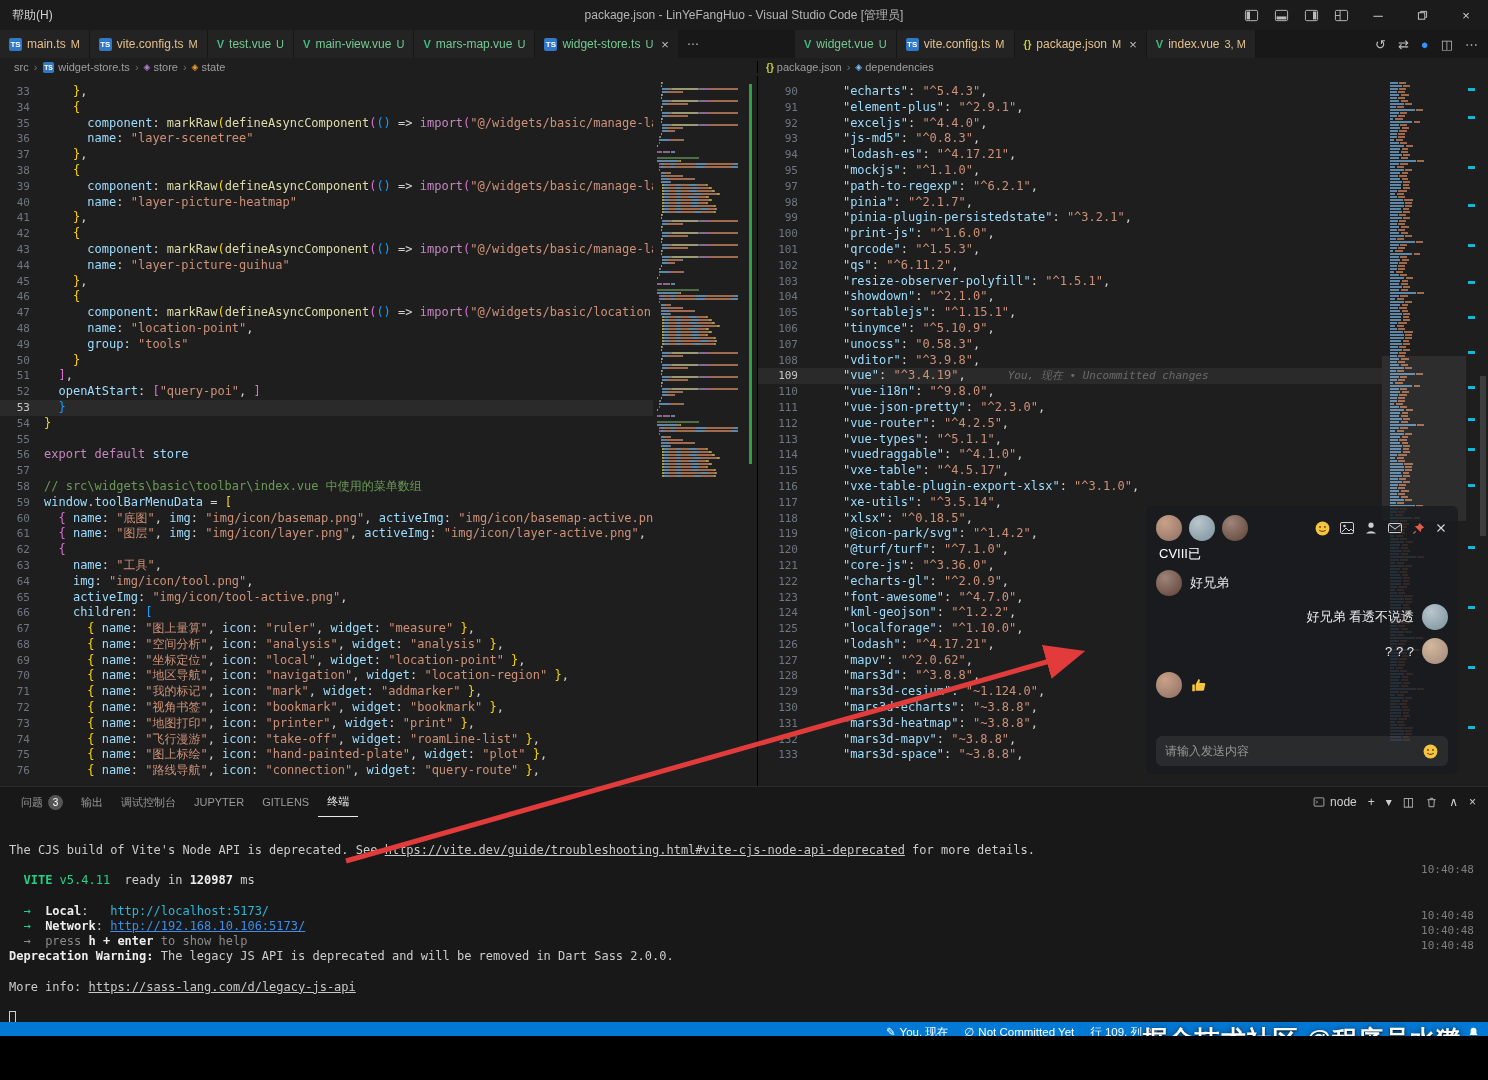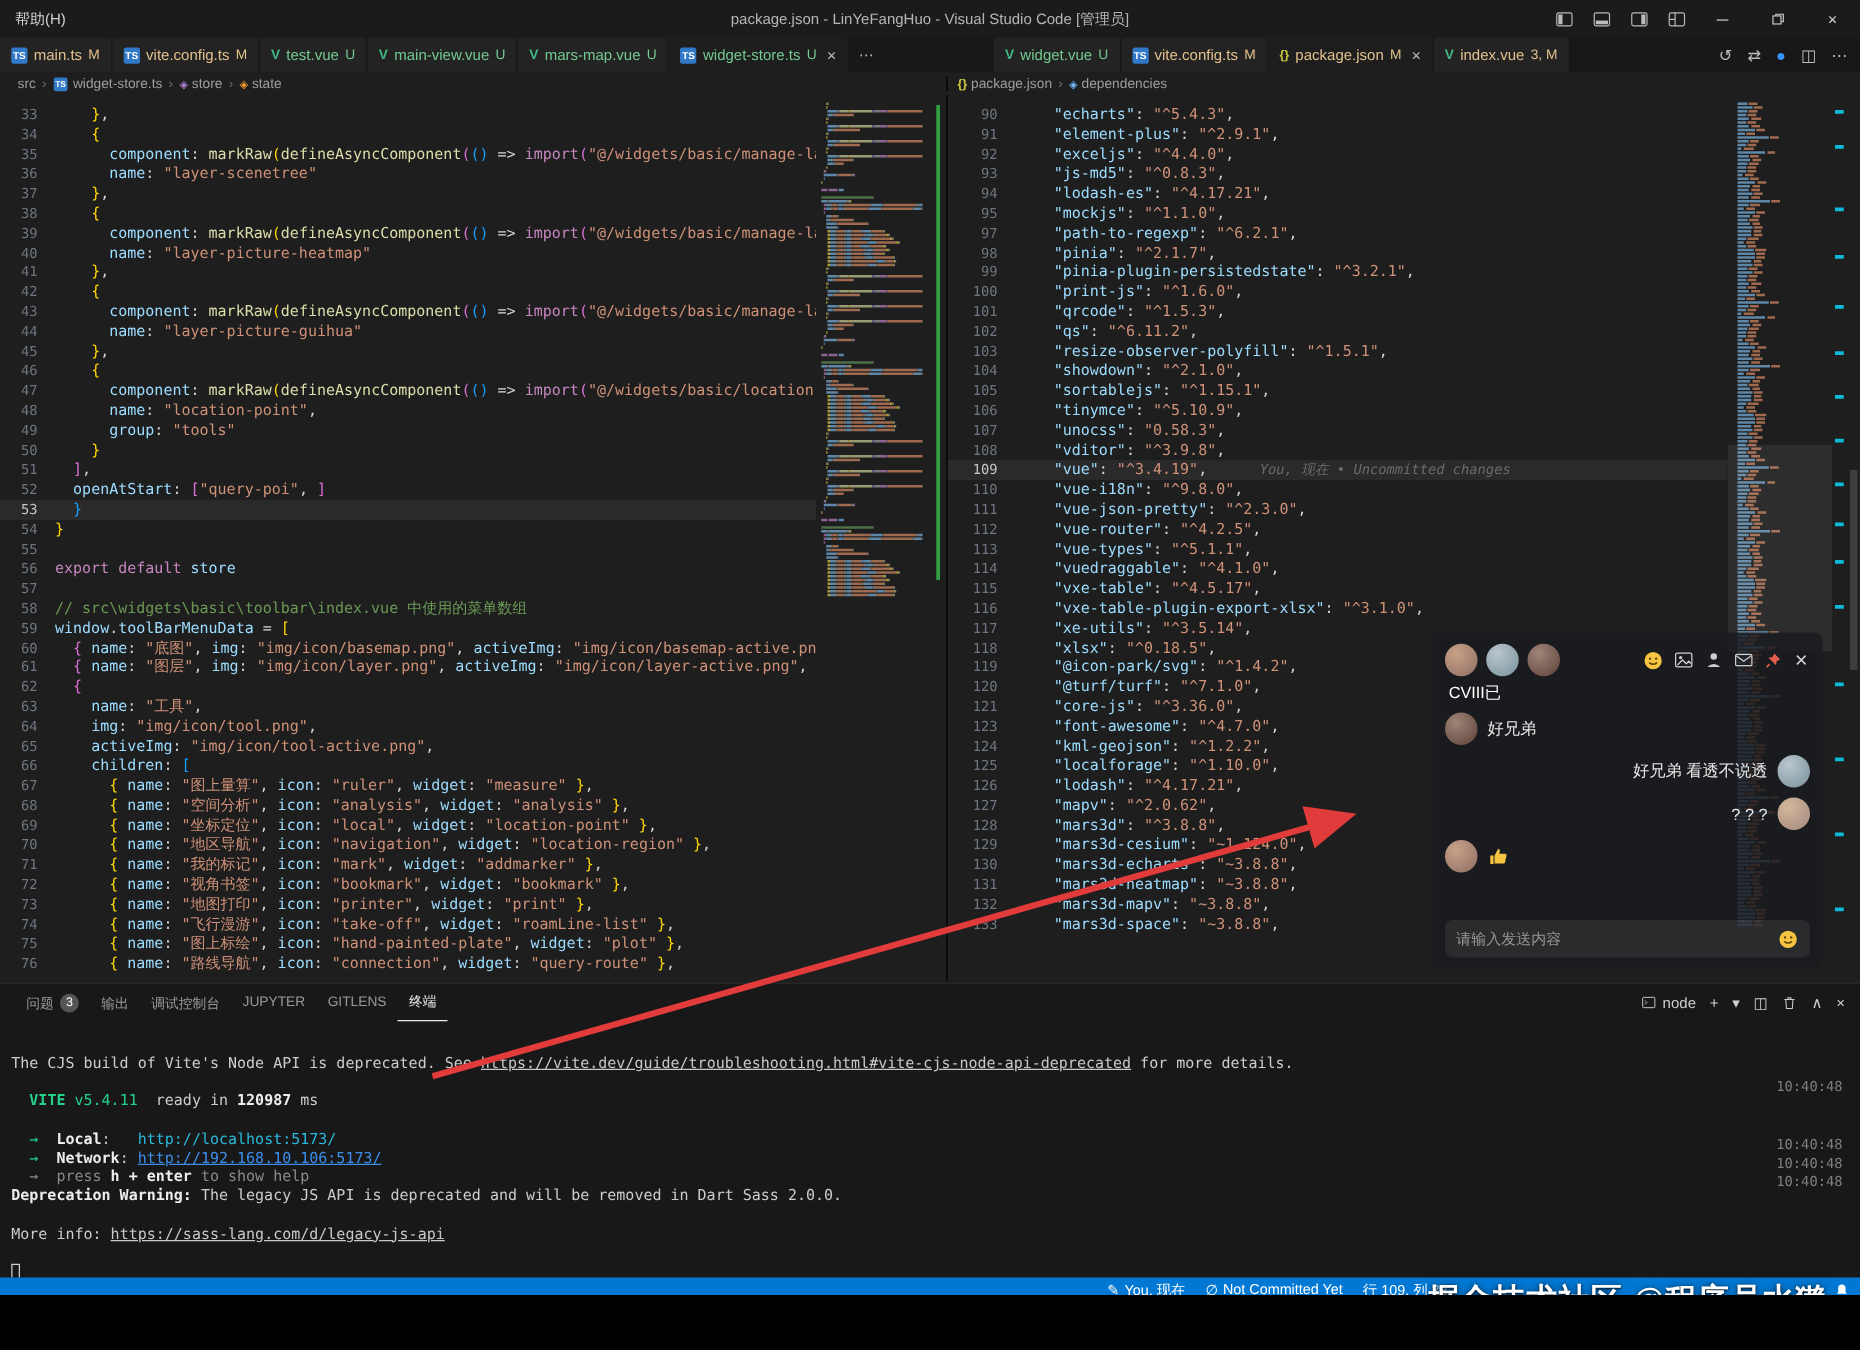--- a/index.html
+++ b/index.html
@@ -1549,20 +1549,21 @@
           <div class="cline"><span class="lnum">112</span><span class="lcode"><span class="tk-p">    </span><span class="tk-n">"vue-router"</span><span class="tk-p">: </span><span class="tk-s">"^4.2.5"</span><span class="tk-p">,</span></span></div>
           <div class="cline"><span class="lnum">113</span><span class="lcode"><span class="tk-p">    </span><span class="tk-n">"vue-types"</span><span class="tk-p">: </span><span class="tk-s">"^5.1.1"</span><span class="tk-p">,</span></span></div>
           <div class="cline"><span class="lnum">114</span><span class="lcode"><span class="tk-p">    </span><span class="tk-n">"vuedraggable"</span><span class="tk-p">: </span><span class="tk-s">"^4.1.0"</span><span class="tk-p">,</span></span></div>
           <div class="cline"><span class="lnum">115</span><span class="lcode"><span class="tk-p">    </span><span class="tk-n">"vxe-table"</span><span class="tk-p">: </span><span class="tk-s">"^4.5.17"</span><span class="tk-p">,</span></span></div>
           <div class="cline"><span class="lnum">116</span><span class="lcode"><span class="tk-p">    </span><span class="tk-n">"vxe-table-plugin-export-xlsx"</span><span class="tk-p">: </span><span class="tk-s">"^3.1.0"</span><span class="tk-p">,</span></span></div>
           <div class="cline"><span class="lnum">117</span><span class="lcode"><span class="tk-p">    </span><span class="tk-n">"xe-utils"</span><span class="tk-p">: </span><span class="tk-s">"^3.5.14"</span><span class="tk-p">,</span></span></div>
           <div class="cline"><span class="lnum">118</span><span class="lcode"><span class="tk-p">    </span><span class="tk-n">"xlsx"</span><span class="tk-p">: </span><span class="tk-s">"^0.18.5"</span><span class="tk-p">,</span></span></div>
           <div class="cline"><span class="lnum">119</span><span class="lcode"><span class="tk-p">    </span><span class="tk-n">"@icon-park/svg"</span><span class="tk-p">: </span><span class="tk-s">"^1.4.2"</span><span class="tk-p">,</span></span></div>
           <div class="cline"><span class="lnum">120</span><span class="lcode"><span class="tk-p">    </span><span class="tk-n">"@turf/turf"</span><span class="tk-p">: </span><span class="tk-s">"^7.1.0"</span><span class="tk-p">,</span></span></div>
           <div class="cline"><span class="lnum">121</span><span class="lcode"><span class="tk-p">    </span><span class="tk-n">"core-js"</span><span class="tk-p">: </span><span class="tk-s">"^3.36.0"</span><span class="tk-p">,</span></span></div>
+          <div class="cline"><span class="lnum">122</span><span class="lcode"><span class="tk-p">    </span><span class="tk-n">"echarts-gl"</span><span class="tk-p">: </span><span class="tk-s">"^2.0.9"</span><span class="tk-p">,</span></span></div>
           <div class="cline"><span class="lnum">123</span><span class="lcode"><span class="tk-p">    </span><span class="tk-n">"font-awesome"</span><span class="tk-p">: </span><span class="tk-s">"^4.7.0"</span><span class="tk-p">,</span></span></div>
           <div class="cline"><span class="lnum">124</span><span class="lcode"><span class="tk-p">    </span><span class="tk-n">"kml-geojson"</span><span class="tk-p">: </span><span class="tk-s">"^1.2.2"</span><span class="tk-p">,</span></span></div>
           <div class="cline"><span class="lnum">125</span><span class="lcode"><span class="tk-p">    </span><span class="tk-n">"localforage"</span><span class="tk-p">: </span><span class="tk-s">"^1.10.0"</span><span class="tk-p">,</span></span></div>
           <div class="cline"><span class="lnum">126</span><span class="lcode"><span class="tk-p">    </span><span class="tk-n">"lodash"</span><span class="tk-p">: </span><span class="tk-s">"^4.17.21"</span><span class="tk-p">,</span></span></div>
           <div class="cline"><span class="lnum">127</span><span class="lcode"><span class="tk-p">    </span><span class="tk-n">"mapv"</span><span class="tk-p">: </span><span class="tk-s">"^2.0.62"</span><span class="tk-p">,</span></span></div>
           <div class="cline"><span class="lnum">128</span><span class="lcode"><span class="tk-p">    </span><span class="tk-n">"mars3d"</span><span class="tk-p">: </span><span class="tk-s">"^3.8.8"</span><span class="tk-p">,</span></span></div>
           <div class="cline"><span class="lnum">129</span><span class="lcode"><span class="tk-p">    </span><span class="tk-n">"mars3d-cesium"</span><span class="tk-p">: </span><span class="tk-s">"~1.124.0"</span><span class="tk-p">,</span></span></div>
           <div class="cline"><span class="lnum">130</span><span class="lcode"><span class="tk-p">    </span><span class="tk-n">"mars3d-echarts"</span><span class="tk-p">: </span><span class="tk-s">"~3.8.8"</span><span class="tk-p">,</span></span></div>
           <div class="cline"><span class="lnum">131</span><span class="lcode"><span class="tk-p">    </span><span class="tk-n">"mars3d-heatmap"</span><span class="tk-p">: </span><span class="tk-s">"~3.8.8"</span><span class="tk-p">,</span></span></div>
           <div class="cline"><span class="lnum">132</span><span class="lcode"><span class="tk-p">    </span><span class="tk-n">"mars3d-mapv"</span><span class="tk-p">: </span><span class="tk-s">"~3.8.8"</span><span class="tk-p">,</span></span></div>

